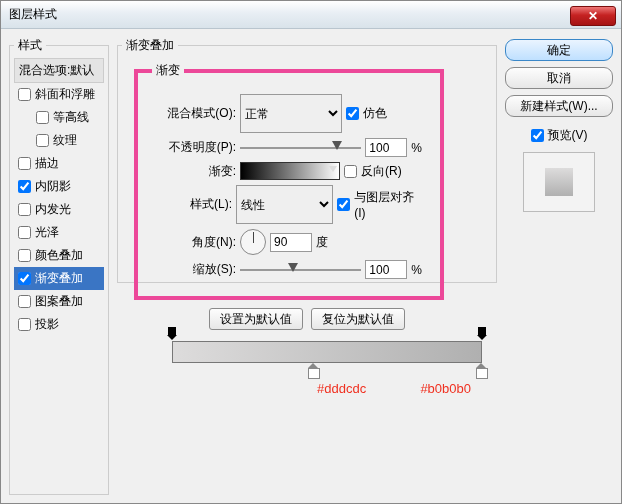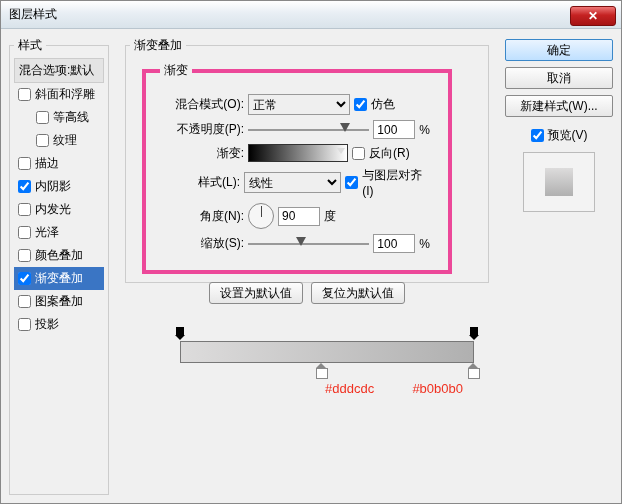--- a/index.html
+++ b/index.html
@@ -1,50 +1,50 @@
 <!DOCTYPE html>
 <html><head>
 <meta charset="utf-8">
 <style>
 * { box-sizing: border-box; font-family: "Microsoft YaHei", "SimSun", Arial, sans-serif; font-size: 12px; }
 body { margin: 0; background: #3a4a5a; }
 .window { width: 622px; height: 504px; margin: 0 auto; background: #0f172a; border: 1px solid #888; position: relative; }
 .titlebar { height: 28px; background: linear-gradient(#fff,#e8eef4 45%,#d9e3ea); border-bottom: 1px solid #b9c5ce; display:flex; align-items:center; padding:0 0 0 8px; }
 .titlebar-text { flex:1; color:#000; }
 .close-btn { width:46px; height:20px; margin:3px 5px 0 0; background: linear-gradient(#e77,#c52222 45%,#a51414); border:1px solid #7a0d0d; border-radius:3px; color:#fff; display:flex;align-items:center;justify-content:center; font-weight:bold; font-family:Arial; font-size:13px;}
-.body { position:absolute; top:28px; left:0; right:0; bottom:0; background:#f0f0f0; border:8px solid #f0f0f0; display:flex; gap:16px; }
+.body { position:absolute; top:28px; left:0; right:0; bottom:0; background:#f0f0f0; border:8px solid #f0f0f0; display:flex; gap:8px; }
 .styles-group { width:100px; }
 fieldset { border:1px solid #ccc; margin:0; padding:4px 4px; }
 legend { padding:0 4px; }
 .style-list { list-style:none; margin:0; padding:0; }
 .style-list li { padding:3px 2px 3px 4px; display:flex; align-items:center; gap:4px; white-space:nowrap;}
 .style-list li.header { background:#e4e4e4; border:1px solid #ccc; font-weight:normal; padding:3px 4px;}
 .style-list li.selected { background:#3a75c4; color:#fff; }
 .indent { padding-left:22px!important; }
 input[type=checkbox]{ width:13px; height:13px; margin:0; }
 .main-col { flex:1; position:relative; }
 .gradient-group { height:246px; }
 .inner-group { margin:4px 0 0 12px; border:4px solid #ec4899; padding:10px 14px 12px 14px; width:310px;}
 .row { display:flex; align-items:center; margin:5px 4px; gap:4px;}
 .label { width:80px; text-align:right; }
-select { height:21px; font-size:12px; border:1px solid #999;}
+select { height:39px; font-size:12px; border:1px solid #999;}
 select.blend { width:102px; }
 select.style { width:102px;}
 .num-input { width:42px; height:19px; border:1px solid #999; text-align:left; padding:0 3px;}
 .slider { flex:1; height:18px; position:relative; background:transparent; }
 .slider-track { position:absolute; left:0; right:0; top:8px; height:2px; background:#999;}
 .slider-thumb { position:absolute; top:2px; width:0; height:0; border-left:5px solid transparent; border-right:5px solid transparent; border-top:9px solid #555;}
 .swatch { width:100px; height:18px; border:1px solid #333; background:linear-gradient(90deg,#000,#fff); position:relative;}
 .swatch::after{content:"";position:absolute;right:2px;top:3px;width:0;height:0;border-left:4px solid transparent;border-right:4px solid transparent;border-top:6px solid #ddd;}
 .angle-dial { width:26px; height:26px; border:1px solid #888; border-radius:50%; position:relative; background:#f6f6f6;}
 .angle-dial::after{ content:""; position:absolute; left:12px; top:2px; width:1px; height:11px; background:#444;}
 .btn { height:22px; padding:0 10px; background:linear-gradient(#fdfdfd,#e7e7e7); border:1px solid #8a8a8a; border-radius:3px; }
 .btn-row { display:flex; gap:8px; justify-content:center; margin-top:8px;}
 .right-col { width:108px; display:flex; flex-direction:column; gap:6px; align-items:stretch; padding-top:2px;}
-.rbtn { height:22px; background:linear-gradient(#fdfdfd,#e7e7e7); border:1px solid #8a8a8a; border-radius:2px;}
+.rbtn { height:22px; background:linear-gradient(#fdfdfd,#e7e7e7); border:1px solid #8a8a8a; border-radius:9px;}
 .rbtn.primary { background:linear-gradient(#eaf4ff,#bfe0ff); border:1px solid #3a87c8;}
 .preview-ck { display:flex; align-items:center; gap:4px; margin-top:4px; justify-content:center;}
 .preview-box { width:72px; height:60px; border:1px solid #bbb; margin:2px auto 0; background:#f3f3f3; display:flex;align-items:center;justify-content:center;}
 .preview-inner { width:28px; height:28px; background:linear-gradient(#dddcdc,#b0b0b0);}
 .gradbar-area{ position:absolute; left:50px; top:290px; right:10px;}
 .opstop{position:absolute;top:0;width:10px;height:12px;}
 .opstop::before{content:"";position:absolute;left:1px;top:0;width:8px;height:8px;background:#000;}
 .opstop::after{content:"";position:absolute;left:0;top:8px;border-left:5px solid transparent;border-right:5px solid transparent;border-top:5px solid #000;}
 .gradbar{position:absolute;left:5px;right:5px;top:14px;height:22px;border:1px solid #777;background:linear-gradient(90deg,#dddcdc,#b0b0b0);}
 .colstop{position:absolute;top:36px;width:12px;height:14px;}

